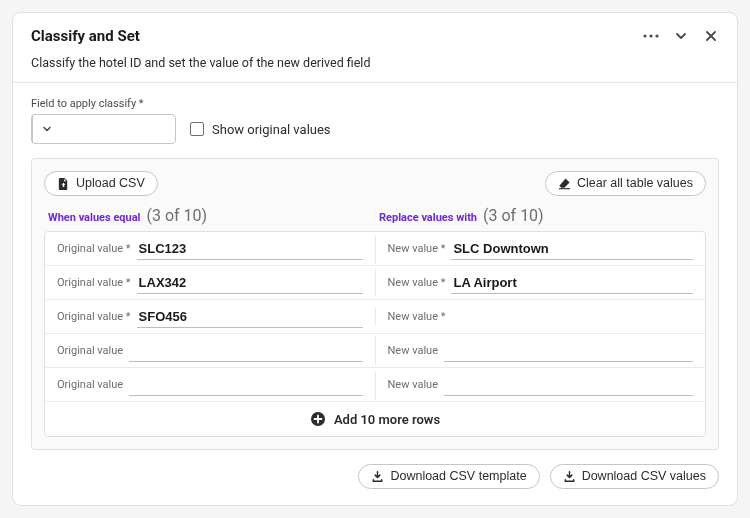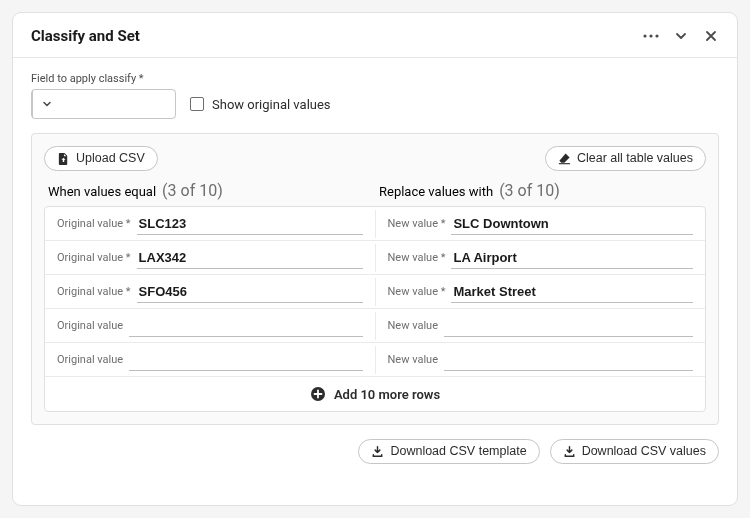--- a/index.html
+++ b/index.html
@@ -165,23 +165,23 @@
     margin-bottom: 6px;
   }
   .col-head {
     flex: 1;
     display: flex;
     align-items: baseline;
     gap: 6px;
     padding-left: 4px;
   }
   .col-head .main {
-    font-size: 13px;
-    font-weight: 400;
-    color: #000000;
+    font-size: 11px;
+    font-weight: 700;
+    color: #6d28d9;
   }
   .col-head .count {
     font-size: 16px;
     color: #6e6e6e;
     font-weight: 400;
   }
   .grid {
     border: 1px solid #e0e0e0;
     border-radius: 4px;
     background: #fff;
@@ -259,20 +259,21 @@
               <path d="M2 4 L6 8 L10 4" stroke="#4b4b4b" stroke-width="1.8" fill="none" stroke-linecap="round" stroke-linejoin="round"></path>
             </svg>
         </span>
         <span class="icon-btn">
           <svg width="12" height="12" viewBox="0 0 12 12">
               <path d="M2 2 L10 10 M10 2 L2 10" stroke="#4b4b4b" stroke-width="1.8" stroke-linecap="round"></path>
             </svg>
         </span>
       </div>
     </div>
+    <div class="description">Classify the hotel ID and set the value of the new derived field</div>
   </div>
 
   <div class="body">
 
     <div class="field-label">
       <span>Field to apply classify</span>
       <span class="req">*</span>
     </div>
 
     <div class="field-row">
@@ -340,21 +341,20 @@
               <input class="cell-field filled" value="LA Airport" style="">
             </div>
           </div>
           <div class="grid-row">
             <div class="cell">
               <span class="cell-label">Original value  *</span>
               <input class="cell-field filled" value="SFO456" style="">
             </div>
             <div class="cell">
               <span class="cell-label">New value  *</span>
-              <input class="cell-field filled" value="Market Street" style="">
             </div>
           </div>
           <div class="grid-row">
             <div class="cell">
               <span class="cell-label">Original value</span>
               <input class="cell-field" style="">
             </div>
             <div class="cell">
               <span class="cell-label">New value</span>
               <input class="cell-field" style="">

